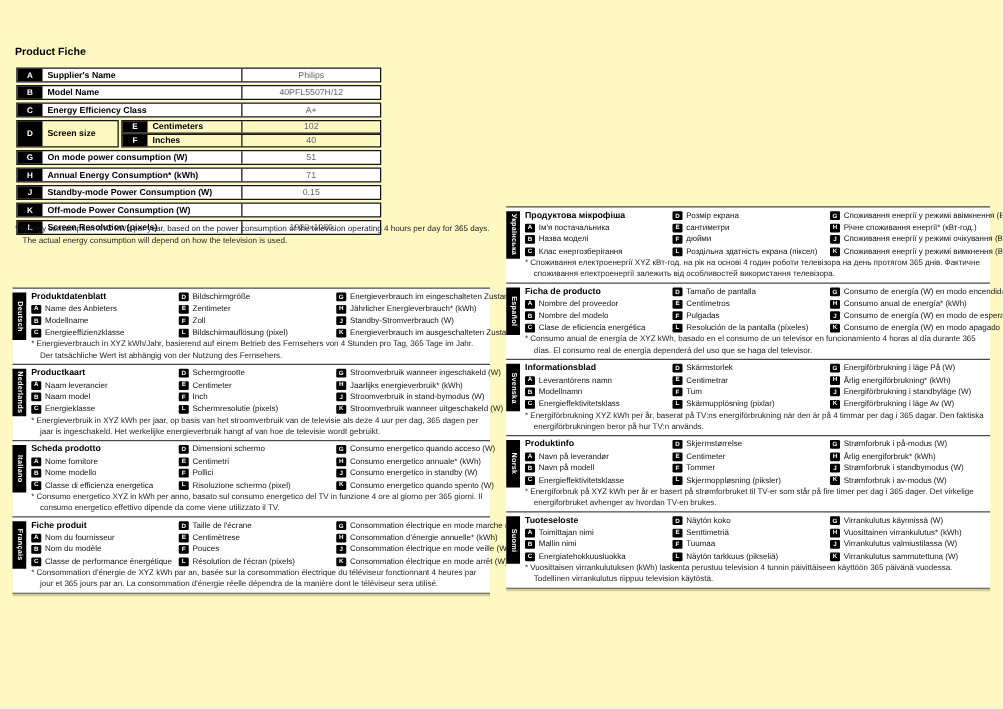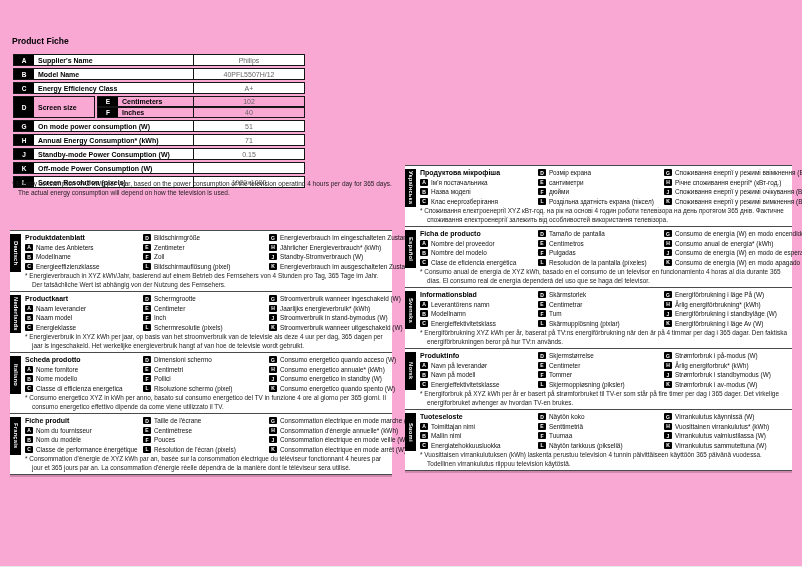--- a/index.html
+++ b/index.html
@@ -1,20 +1,20 @@
 <!DOCTYPE html>
 <html><head>
 <meta charset="utf-8">
 <style>
   html,body{margin:0;padding:0;}
   body{
     width:802px;height:567px;background:#fff;position:relative;
     font-family:"Liberation Sans", sans-serif;color:#000;overflow:hidden;
   }
-  .page{position:absolute;inset:0;background:#f9a8d4;border-bottom:1px solid #e9e9e9;}
+  .page{position:absolute;inset:0;background:#fef9c3;border-bottom:1px solid #e9e9e9;}
   .doc-title{position:absolute;left:12px;top:36px;font-size:8.5px;font-weight:bold;}
 
   
   .fiche-table{position:absolute;left:13px;top:54px;width:292px;}
   .frow{display:flex;align-items:stretch;border:1px solid #151515;height:10px;margin-bottom:2px;background:#fff;}
   .fkey{width:20px;min-width:20px;background:#000;color:#fff;font-weight:bold;font-size:6.5px;
         display:flex;align-items:center;justify-content:center;}
   .flabel{flex:1;font-weight:bold;font-size:7px;padding-left:4px;display:flex;align-items:center;white-space:nowrap;}
   .fvalue{width:110px;min-width:110px;border-left:1px solid #151515;display:flex;align-items:center;
           justify-content:center;font-size:7px;color:#666;}

